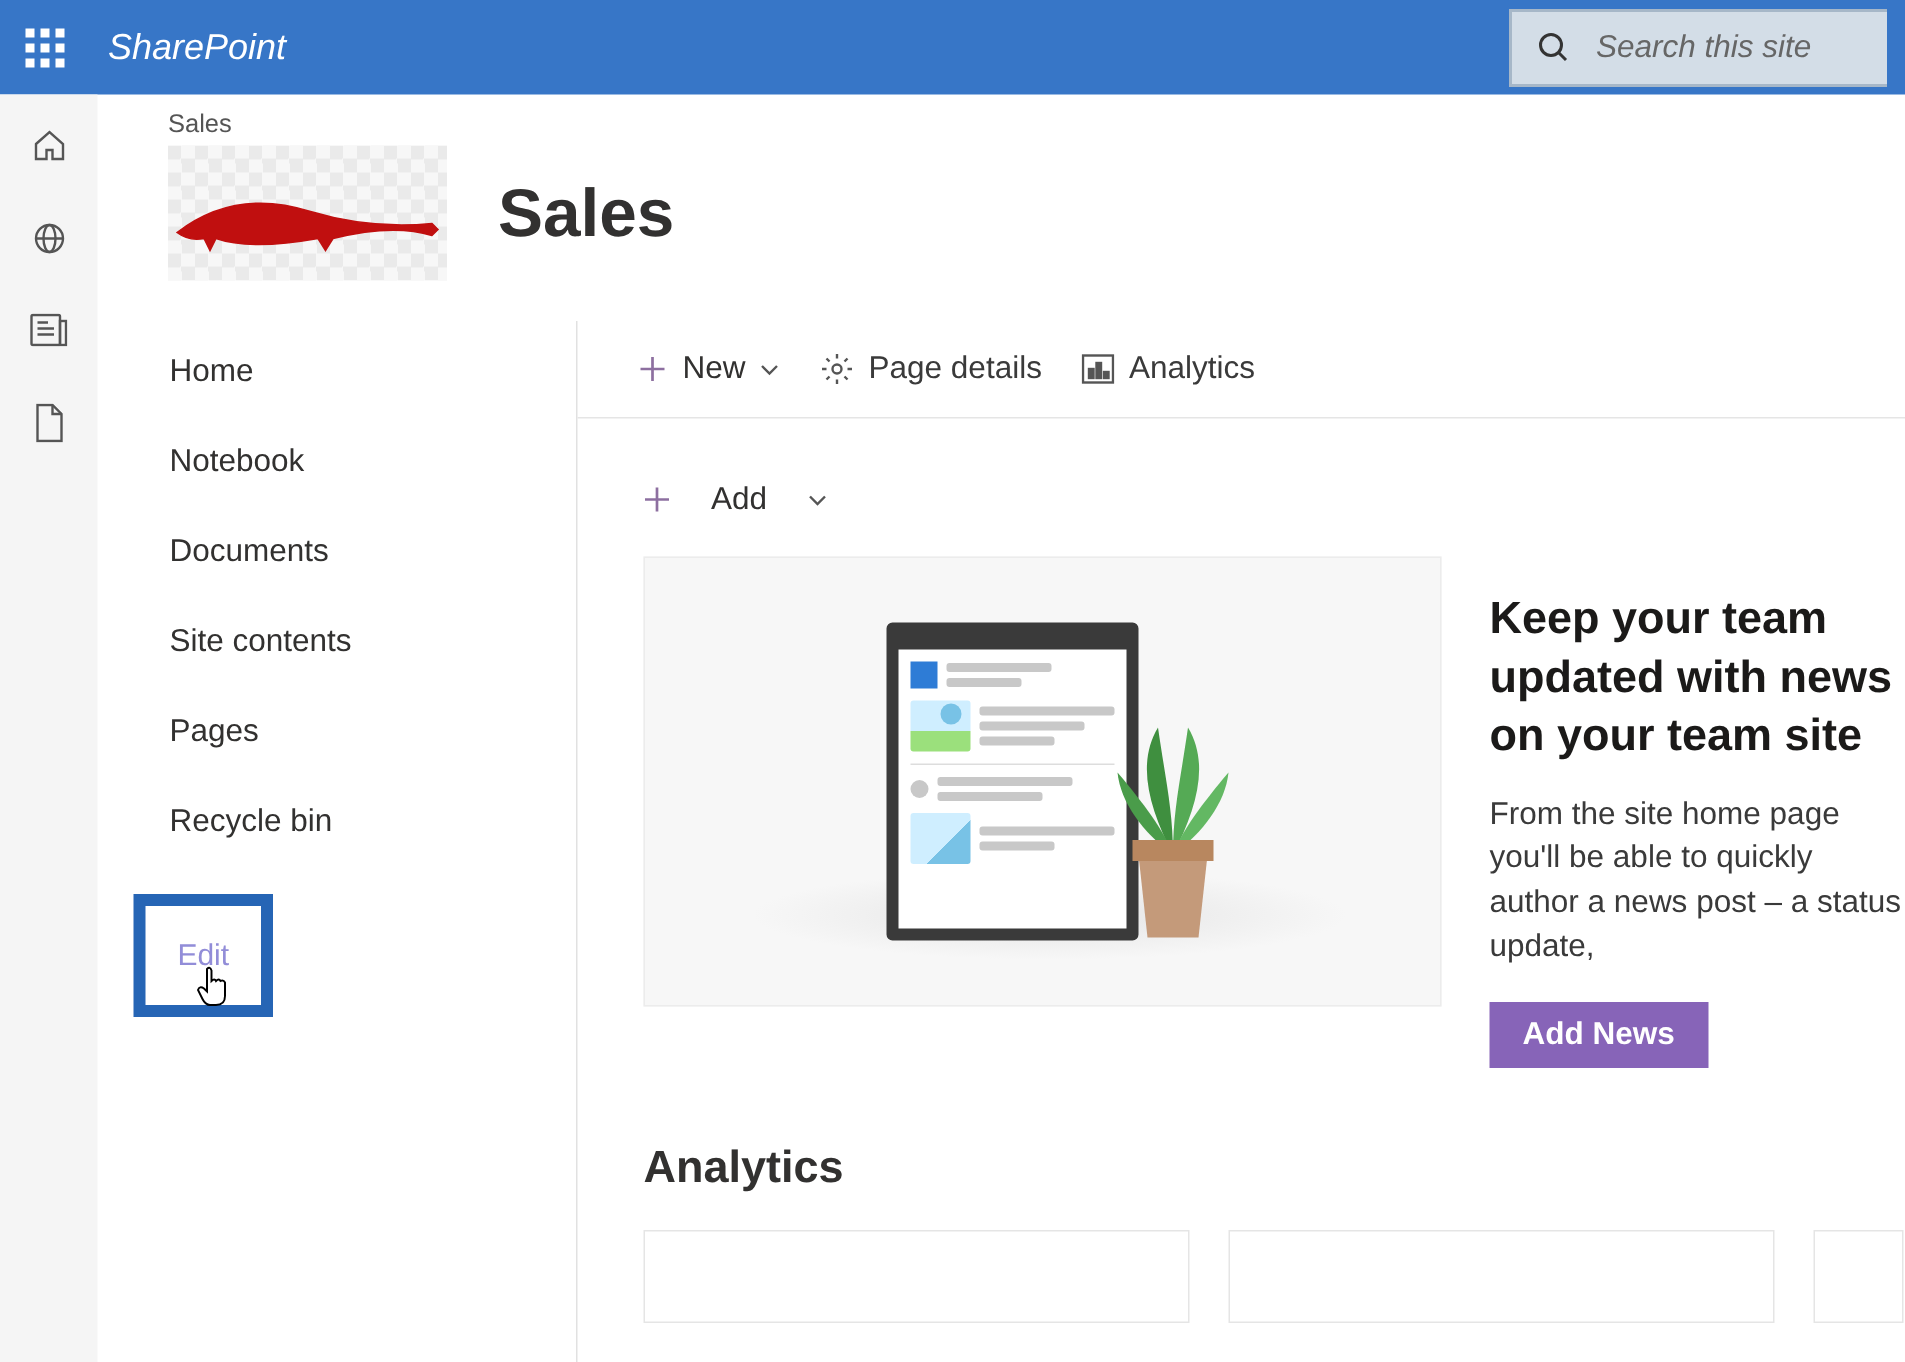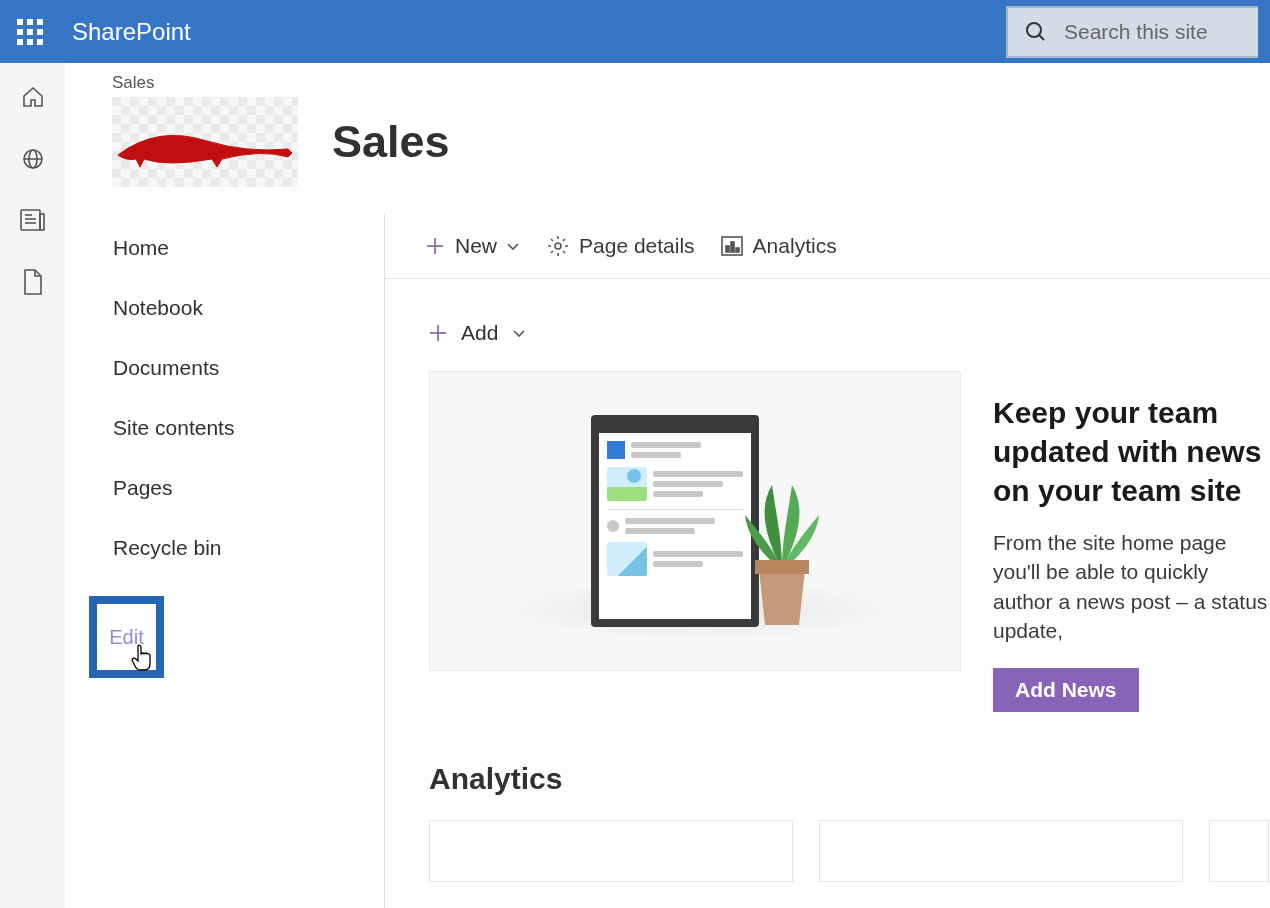--- a/index.html
+++ b/index.html
@@ -12,20 +12,21 @@
     position:relative;
   }
 
   
   .topbar {
     background:#3776c7;
     height:63px;
     display:flex;
     align-items:center;
     padding:0 12px 0 0;
+    font-style:italic;
   }
   .waffle {
     width:40px; height:40px;
     display:flex; flex-wrap:wrap;
     align-items:center; justify-content:center;
     margin-left:10px;
     cursor:pointer;
   }
   .waffle-inner {
     display:grid;
@@ -115,21 +116,21 @@
     color:#323130;
     font-size:21px;
     margin-bottom:36px;
     cursor:pointer;
   }
   .edit-link-box {
     display:inline-flex;
     align-items:center;
     justify-content:center;
     margin-left:-24px;
-    width:75px; height:82px;
+    width:93px; height:82px;
     border:8px solid #2665b5;
     background:#fff;
     color:#928dd8;
     font-size:20px;
     cursor:pointer;
     position:relative;
   }
   .cursor-hand {
     position:absolute;
     left:32px; top:38px;
@@ -158,21 +159,21 @@
   .cmd.gear svg { color:#555; }
   .cmd.analytics svg { color:#555; }
 
   .content-inner { padding:42px 0 0 44px; }
   .news-heading {
     font-size:30px;
     font-weight:600;
     color:#323130;
     margin-bottom:10px;
   }
-  .addlink { display:flex; align-items:center; gap:14px; font-size:21px; color:#323130; cursor:pointer; margin-bottom:26px; }
+  .addlink { display:flex; align-items:center; gap:27px; font-size:21px; color:#323130; cursor:pointer; margin-bottom:26px; }
   .addlink svg { color:#8d6fa0; }
 
   .news-row { display:flex; gap:32px; }
   .news-illustration {
     width:532px; height:300px;
     background:#f7f7f7;
     border:1px solid #ececec;
     display:flex; align-items:center; justify-content:center;
     position:relative;
   }

